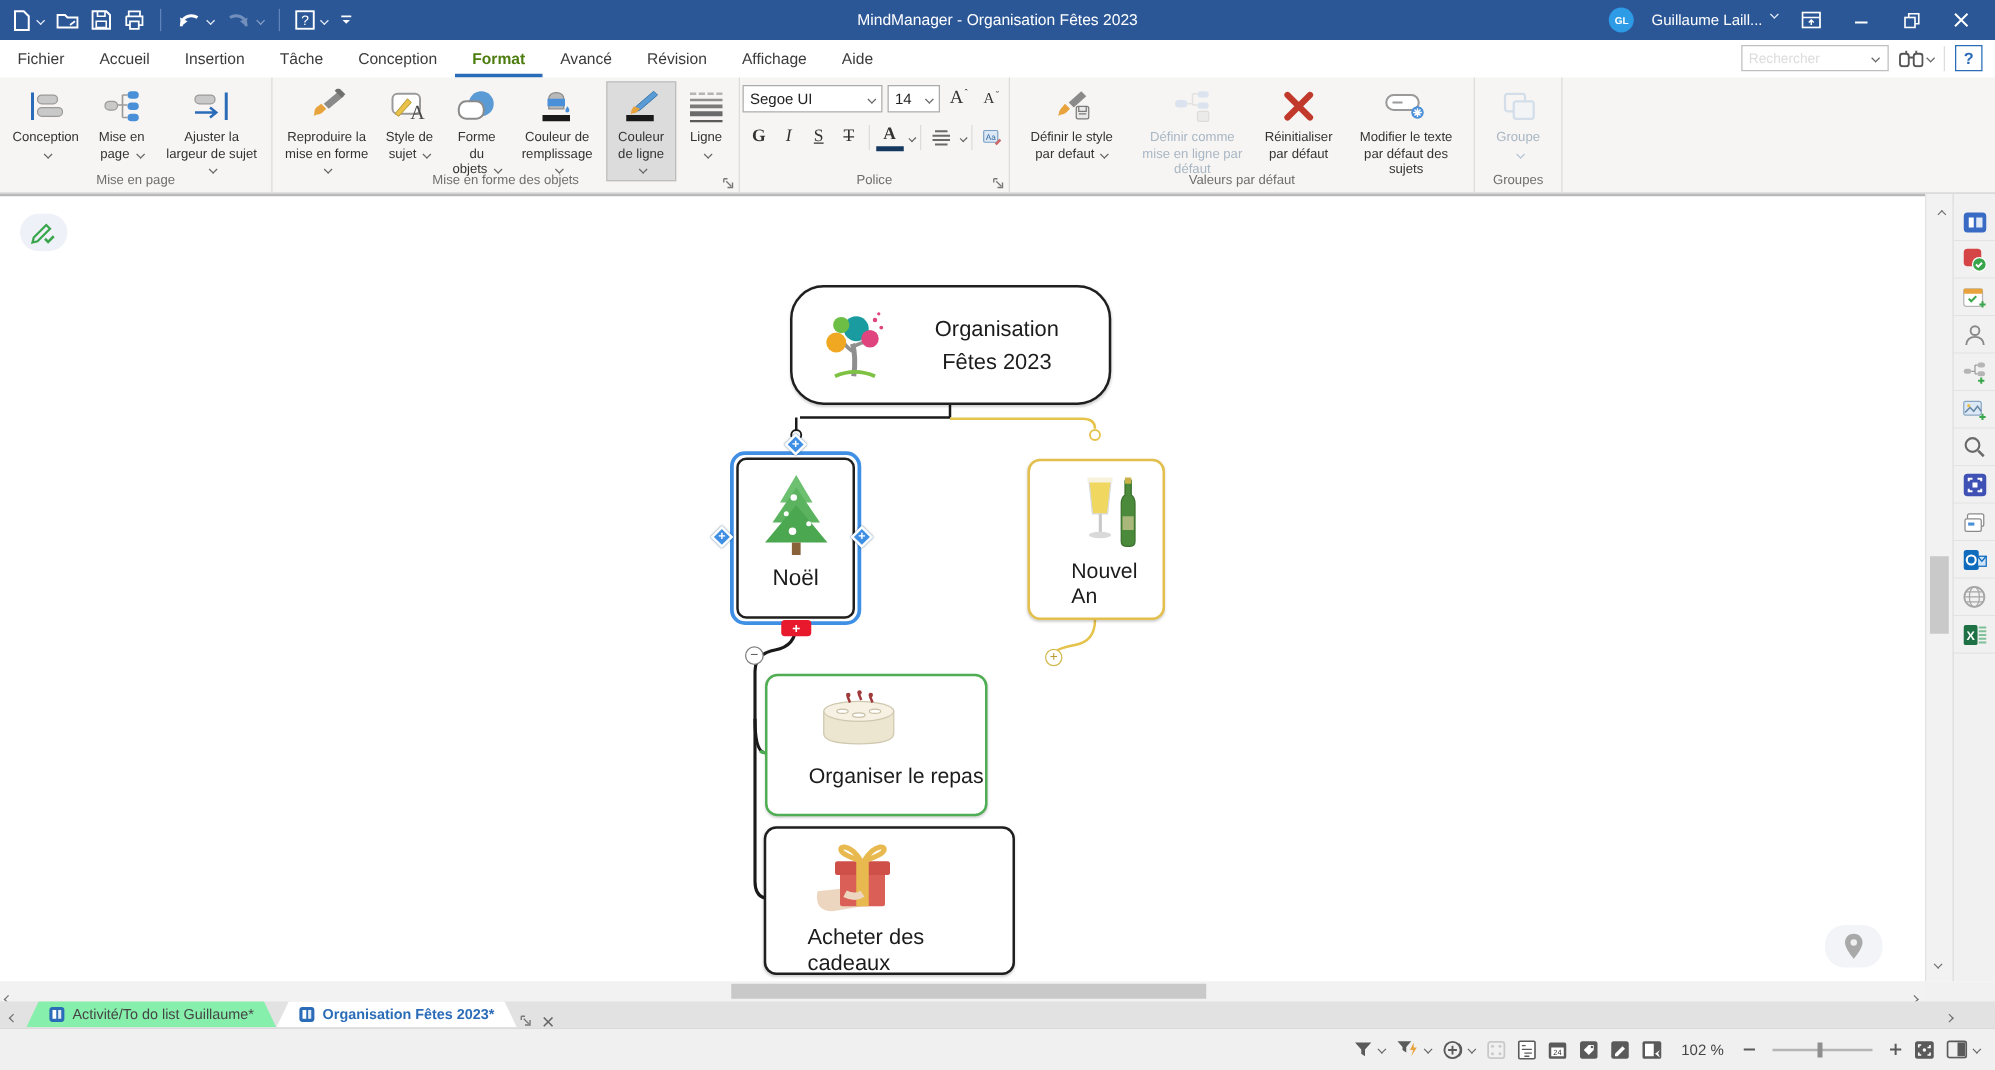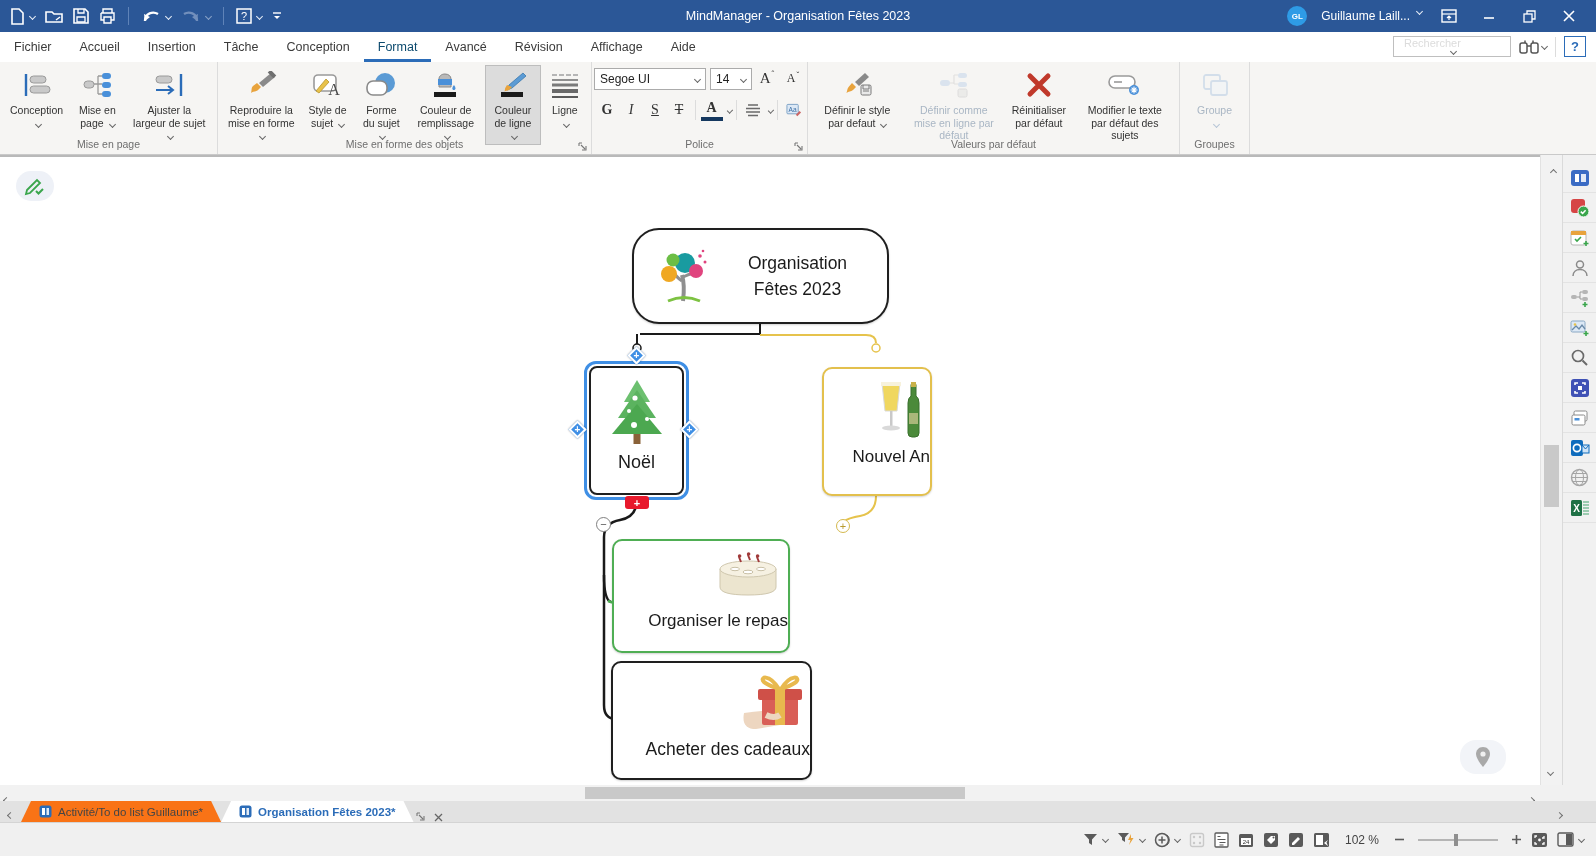--- a/index.html
+++ b/index.html
@@ -15,23 +15,23 @@
   .chv.up { transform:rotate(-135deg); }
   #tb-title { position:absolute; left:0; right:0; text-align:center; font-size:12.5px; color:#fff; pointer-events:none; }
   .tb-right { position:absolute; right:0; top:0; height:32px; display:flex; align-items:center; gap:14px; padding-right:14px; }
   .avatar { width:20px; height:20px; border-radius:50%; background:#2e9be6; color:#fff; font-size:8px; font-weight:bold; display:flex; align-items:center; justify-content:center; }
   .uname { font-size:12px; display:flex; align-items:flex-start; gap:4px; }
   .winbtn { display:flex; align-items:center; justify-content:center; width:26px; height:26px; }
 
   
   #tabrow { position:absolute; top:32px; left:0; width:1596px; height:30px; background:#fff; display:flex; align-items:stretch; }
   .mtab { font-size:12.5px; color:#3b3b3b; display:flex; align-items:center; padding:0 14px; cursor:default; }
-  .mtab.active { font-weight:normal; color:#0c4a6e; border-bottom:3px solid #2b6cb8; padding-top:3px; }
+  .mtab.active { font-weight:bold; color:#4d7c0f; border-bottom:3px solid #2b6cb8; padding-top:3px; }
   .tabrow-right { position:absolute; right:10px; top:4px; display:flex; align-items:center; gap:8px; }
-  .searchbox { width:118px; height:21px; border:1px solid #bfbfbf; background:#fff; display:flex; align-items:center; padding:0 5px;flex-direction:column; }
+  .searchbox { width:118px; height:21px; border:1px solid #bfbfbf; background:#fff; display:flex; align-items:center; padding:0 5px; }
   .searchbox input { border:none; outline:none; width:96px; font-size:11px; color:#444; font-family:"Liberation Sans",sans-serif; }
   .searchbox input::placeholder { color:#dcdcdc; }
   .vline { width:1px; height:20px; background:#dcdcdc; }
   .helpbtn { width:22px; height:21px; border:1.5px solid #2b6cb8; color:#2b6cb8; font-weight:bold; font-size:13px; display:flex; align-items:center; justify-content:center; background:#fff; }
 
   
   #ribbon { position:absolute; top:62px; left:0; width:1596px; height:93px; background:#f6f5f3; border-bottom:1px solid #c9c9c9; display:flex; }
   .rgroup { display:flex; flex-direction:column; border-right:1px solid #dcdcdc; position:relative; }
   .gbody { height:76px; display:flex; align-items:flex-start; padding:3px 6px 0 6px; gap:2px; }
   .gname { height:16px; font-size:10.5px; color:#6e6e6e; text-align:center; }
@@ -43,21 +43,21 @@
   .dlg { position:absolute; right:3px; bottom:2px; }
   
   .pol-row1 { display:flex; align-items:flex-end; gap:4px; padding:4px 2px 0 2px; }
   .combo { height:22px; border:1px solid #ababab; background:#fff; display:flex; align-items:center; justify-content:space-between; font-size:12px; color:#222; padding:0 5px; }
   .pol-row2 { display:flex; align-items:center; gap:2px; padding:8px 2px 0 4px; }
   .fbtn { min-width:22px; height:24px; display:flex; align-items:center; justify-content:center; font-size:14px; color:#333; padding:0 3px; }
   .fsep { width:1px; height:20px; background:#dcdcdc; margin:0 3px; }
 
   
   #canvas { position:absolute; top:155px; left:0; width:1540px; height:630px; background:#fff; border-top:2px solid #b9b9b9; overflow:hidden; }
-  .node { position:absolute; background:#fff; display:flex; flex-direction:column; align-items:flex-end; justify-content:flex-start; box-shadow:0 1px 2px rgba(0,0,0,.18); }
+  .node { position:absolute; background:#fff; display:flex; flex-direction:column; align-items:flex-start; justify-content:flex-start; box-shadow:0 1px 2px rgba(0,0,0,.18);padding-left:33px; }
   .nlabel { font-size:17px; color:#1b1b1b; }
   #root-node { left:632px; top:71px; width:257px; height:96px; border:2.5px solid #1f1f1f; border-radius:27px; flex-direction:row; align-items:center; padding-left:22px; gap:14px; }
   #root-node .rtext { flex:1; text-align:center; font-size:17.5px; line-height:1.5; color:#1b1b1b; padding-right:18px; }
   #noel-frame { position:absolute; left:584px; top:204px; width:105px; height:139px; border:3px solid #3f8fe5; border-radius:12px; background:#fff; padding:2px; }
   #noel-node { width:100%; height:100%; border:2.5px solid #1f1f1f; border-radius:8px; display:flex; flex-direction:column; align-items:center; background:#fff; }
   #nouvelan-node { left:822px; top:210px; width:110px; height:129px; border:2px solid #e3c04d; border-radius:10px; }
   #repas-node { left:612px; top:382px; width:178px; height:114px; border:2px solid #4fae54; border-radius:10px; }
   #cadeaux-node { left:611px; top:504px; width:201px; height:119px; border:2.5px solid #1f1f1f; border-radius:10px; }
   .handle { position:absolute; width:13px; height:13px; background:#3f8fe5; border:2px solid #fff; transform:rotate(45deg); box-shadow:0 0 2px rgba(0,0,0,.4); display:flex; align-items:center; justify-content:center; }
   .handle span { transform:rotate(-45deg); color:#fff; font-size:10px; font-weight:bold; line-height:1; }
@@ -70,21 +70,21 @@
   #vthumb { position:absolute; left:3px; top:290px; width:15px; height:62px; background:#c9c9c9; }
   .scr-arrow { position:absolute; left:7px; color:#707070; }
   #sidebar { position:absolute; left:1562px; top:155px; width:34px; height:630px; background:#f1f1f1; border-left:1px solid #dadada; display:flex; flex-direction:column; padding-top:8px; }
   .scell { width:33px; height:30px; display:flex; align-items:center; justify-content:center; border-bottom:1px solid #e3e3e3; background:linear-gradient(315deg,#f1f1f1 0 50%,#f1f1f1 50%); }
   #hscroll { position:absolute; top:785px; left:0; width:1540px; height:16px; background:#f2f2f2; }
   #hthumb { position:absolute; left:585px; top:2px; width:380px; height:12px; background:#c9c9c9; }
   #corner { position:absolute; top:785px; left:1540px; width:56px; height:16px; background:#f1f1f1; }
 
   
   #doctabs { position:absolute; top:801px; left:0; width:1596px; height:21px; background:#e2e2e2; display:flex; align-items:flex-end; }
-  .dtab { height:21px; display:flex; align-items:center; gap:6px; padding:0 18px; font-size:11.5px; color:#454545; clip-path:polygon(10px 0, calc(100% - 10px) 0, 100% 100%, 0 100%); background:#f97316; }
+  .dtab { height:21px; display:flex; align-items:center; gap:6px; padding:0 18px; font-size:11.5px; color:#454545; clip-path:polygon(10px 0, calc(100% - 10px) 0, 100% 100%, 0 100%); background:#86efac; }
   .dtab.active { background:#fff; color:#2b6cb8; font-weight:bold; }
   .dtab-extra { display:flex; align-items:center; gap:8px; margin-left:2px; color:#666; }
 
   
   #statusbar { position:absolute; top:822px; left:0; width:1596px; height:34px; background:#f0f0f0; border-top:1px solid #d4d4d4; display:flex; align-items:center; justify-content:flex-end; gap:9px; padding-right:12px; }
   .sbtn { display:flex; align-items:center; gap:2px; }
   #zoomlabel { font-size:12px; color:#444; margin:0 6px; }
   .ztrack { width:80px; height:2px; background:#b5b5b5; position:relative; margin:0 4px; }
   .zhandle { position:absolute; left:36px; top:-5px; width:4px; height:12px; background:#8f8f8f; }
   svg { display:block; }
@@ -291,21 +291,21 @@
         </span>
         <span><span>Style de sujet</span> <i class="chv"></i></span>
       </div>
       <div class="rbtn" style="width:52px">
         <span class="ric">
           <svg width="32" height="28" viewBox="0 0 32 28">
               <circle cx="20" cy="12" r="10" fill="#5b9bd5"></circle>
               <rect x="2" y="10" width="20" height="14" rx="6" fill="#fff" stroke="#8a8a8a" stroke-width="1.6"></rect>
             </svg>
         </span>
-        <span><span>Forme du sujet</span> <i class="chv"></i></span>
+        <span><span>Forme du objets</span> <i class="chv"></i></span>
       </div>
       <div class="rbtn" style="width:74px">
         <span class="ric">
           <svg width="32" height="28" viewBox="0 0 32 28">
               <rect x="4" y="21" width="22" height="5" fill="#1a1a1a"></rect>
               <path d="M9 8c0-3 2.5-5 6-5s6 2 6 5v8H9z" fill="#b9b9b9" stroke="#8a8a8a"></path>
               <rect x="8" y="8" width="14" height="6" fill="#4a90d9"></rect>
               <path d="M24 14c2 2.5 2 5-.2 5-2 0-2-2.5.2-5z" fill="#4a90d9"></path>
             </svg>
         </span>

